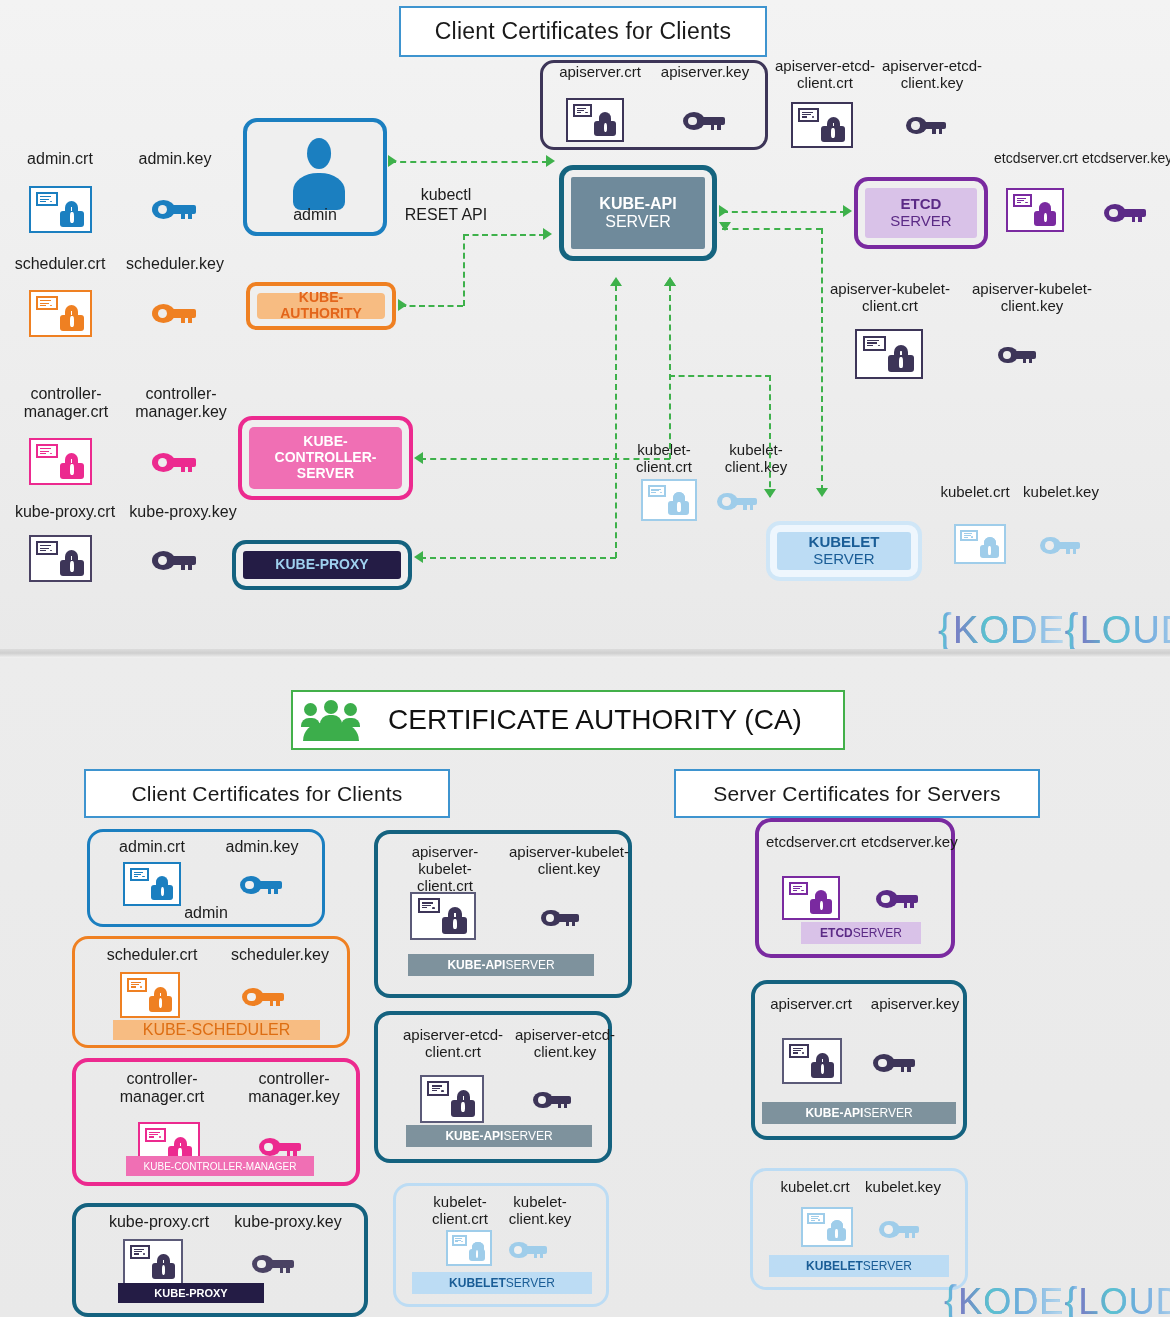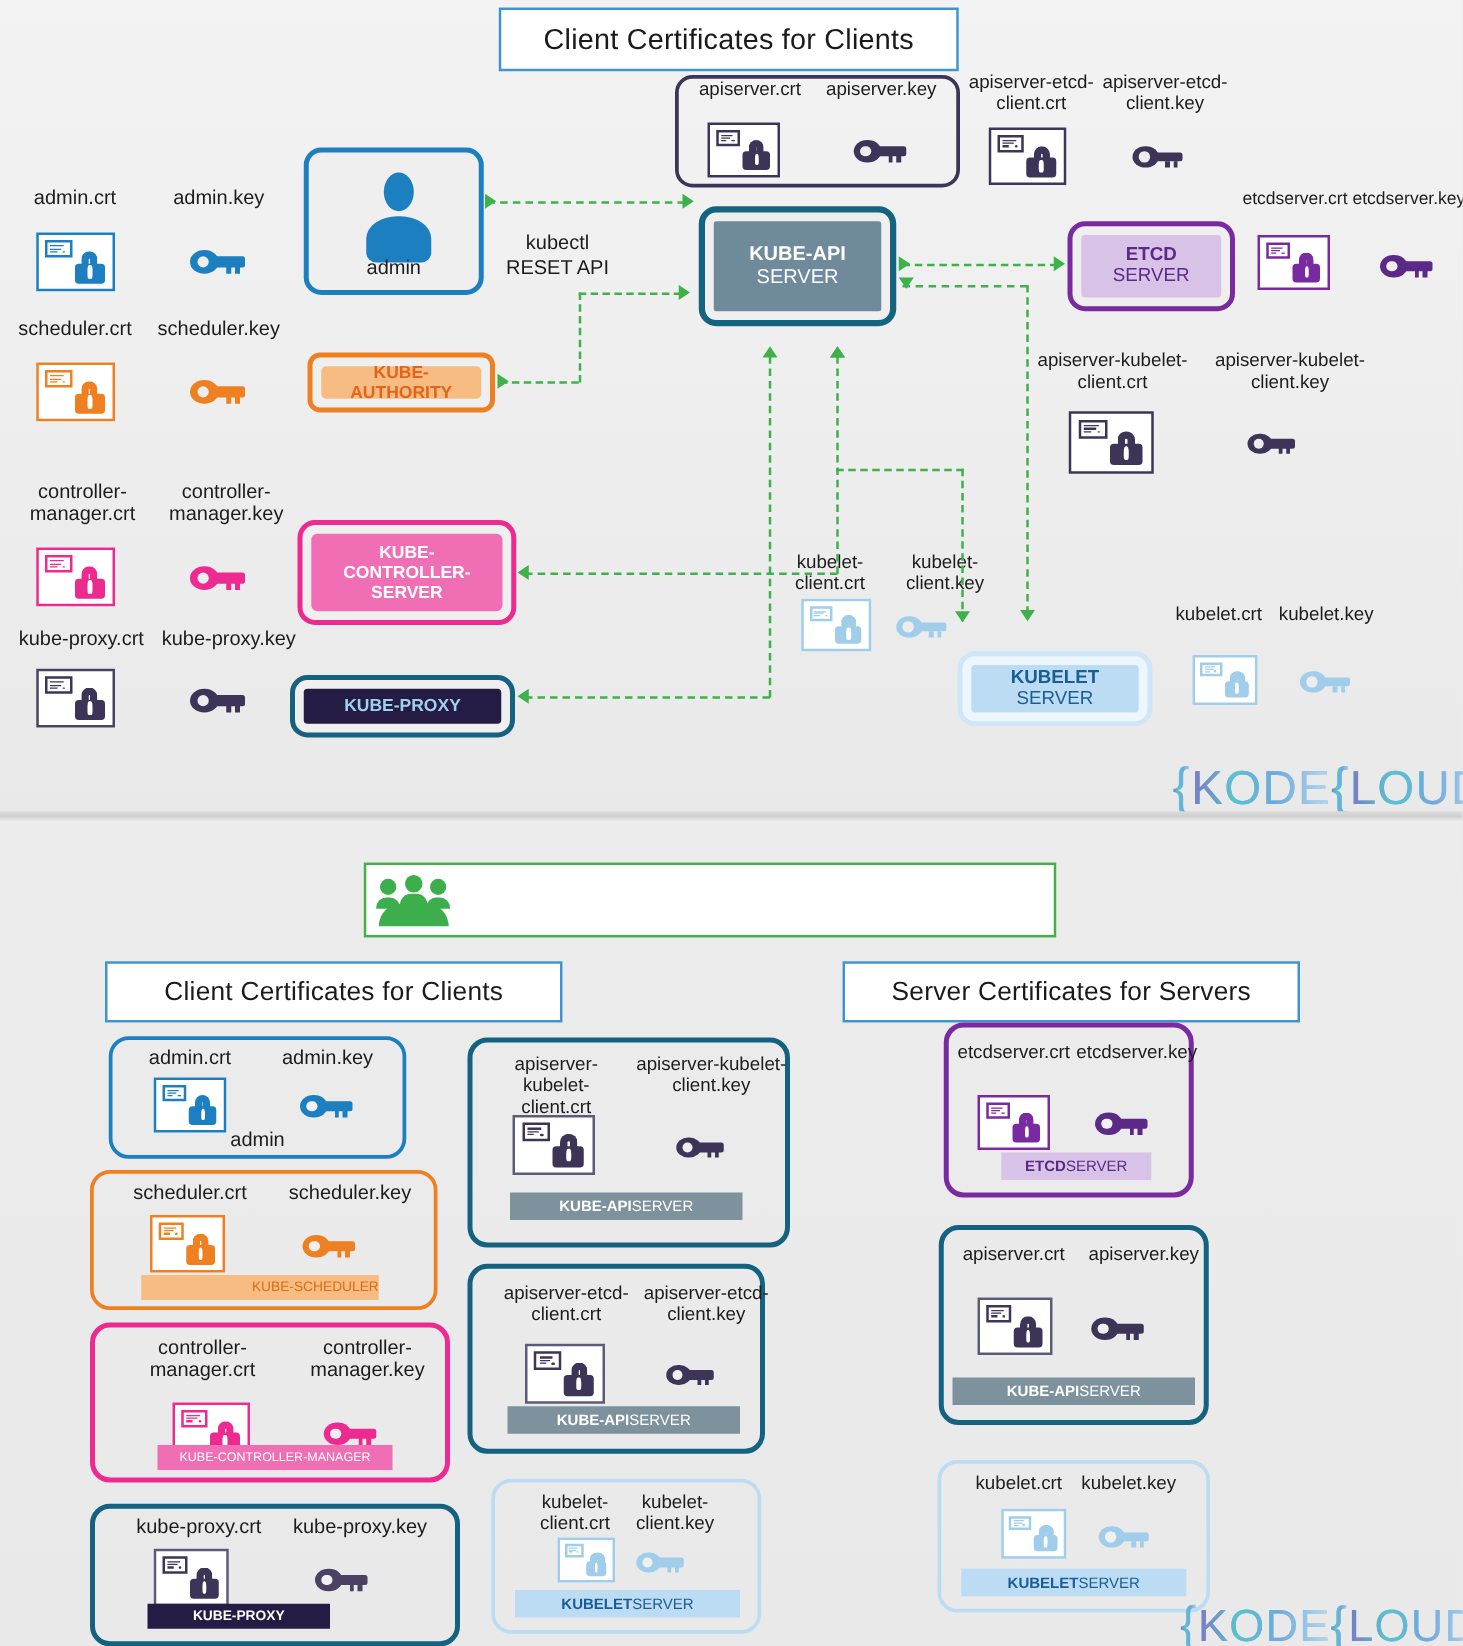--- a/index.html
+++ b/index.html
@@ -437,20 +437,21 @@
 <div id="ca-header">
   <div class="people">
     <div class="h" style="left:3px;top:4px;width:13px;height:13px;"></div>
     <div class="h" style="left:23px;top:1px;width:14px;height:14px;"></div>
     <div class="h" style="left:43px;top:4px;width:13px;height:13px;"></div>
     <div class="s" style="left:0px;top:19px;width:19px;height:9px;border-radius:8px 8px 0 0;"></div>
     <div class="s" style="left:40px;top:19px;width:19px;height:9px;border-radius:8px 8px 0 0;"></div>
     <div class="s" style="left:19px;top:16px;width:22px;height:10px;border-radius:9px 9px 0 0;"></div>
     <div class="s" style="left:2px;top:24px;width:56px;height:18px;border-radius:28px 28px 0 0;"></div>
   </div>
+  <div class="ttl">CERTIFICATE AUTHORITY (CA)</div>
 </div>
 
 <div class="title-box" style="left:84px;top:769px;width:362px;height:45px;font-size:21px;">
   <span>Client Certificates for Clients</span>
 </div>
 <div class="title-box" style="left:674px;top:769px;width:362px;height:45px;font-size:21px;">
   <span>Server Certificates for Servers</span>
 </div>
 
 <div class="card-box" style="left:87px;top:829px;width:238px;height:98px;border:3px solid #1b7fc0;">
@@ -495,21 +496,21 @@
         <div class="kh"></div>
       </div>
   </div>
   <div class="key" style="left:167px;top:45px;width:42px;height:26px;">
     <div class="ring" style="background:#ef8022"></div>
       <div class="hole" style="background:#f0f0f0"></div>
       <div class="shaft" style="background:#ef8022"></div>
       <div class="t1" style="background:#ef8022"></div>
       <div class="t2" style="background:#ef8022"></div>
   </div>
-  <div class="ribbon" style="left:38px;bottom:5px;width:190px;height:20px;background:#f7bc82;color:#dd6d12;font-size:11px;justify-content:flex-end;">
+  <div class="ribbon" style="left:38px;bottom:5px;width:207px;height:20px;background:#f7bc82;color:#dd6d12;font-size:16px;">
     <b style="font-weight:normal;">KUBE-SCHEDULER</b>
   </div>
 </div>
 
 <div class="card-box" style="left:72px;top:1058px;width:288px;height:128px;border:4px solid #ec2a8f;">
   <div class="cl" style="left:20px;top:8px;width:132px;font-size:16px;">controller-
 manager.crt</div>
   <div class="cl" style="left:152px;top:8px;width:132px;font-size:16px;">controller-
 manager.key</div>
   <div class="cert" style="left:62px;top:60px;width:62px;height:46px;border-color:#ec2a8f;">

